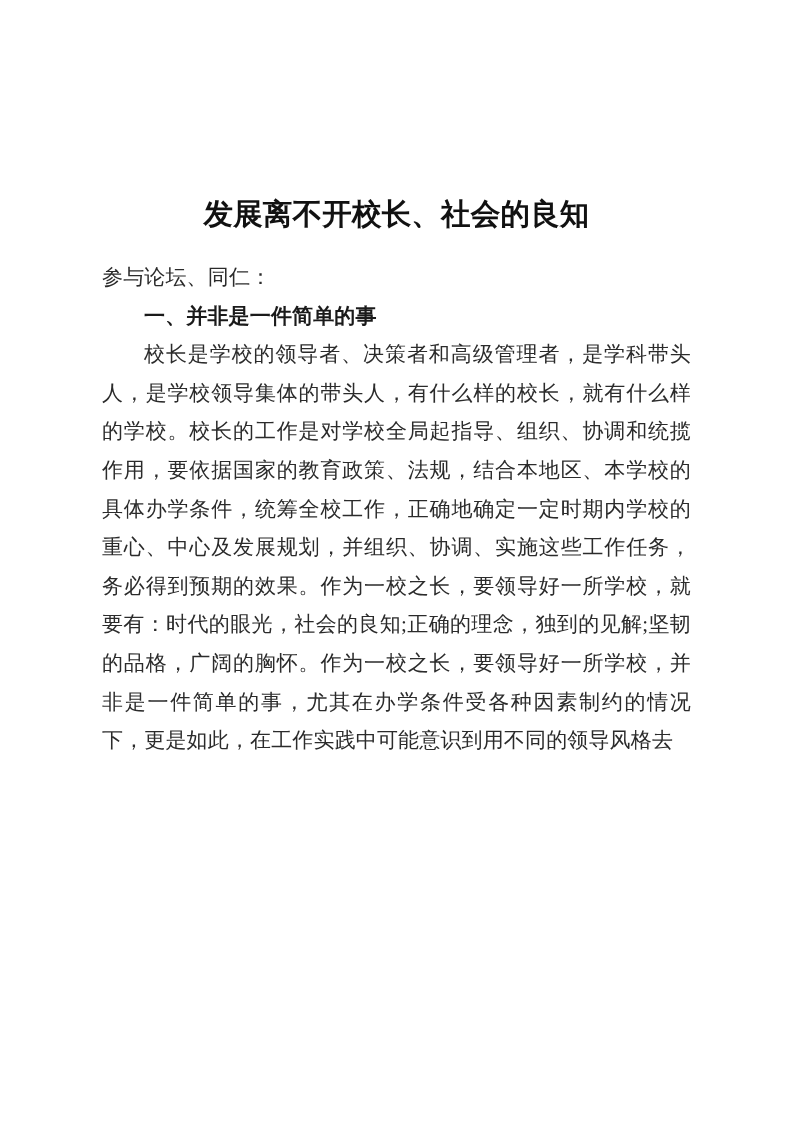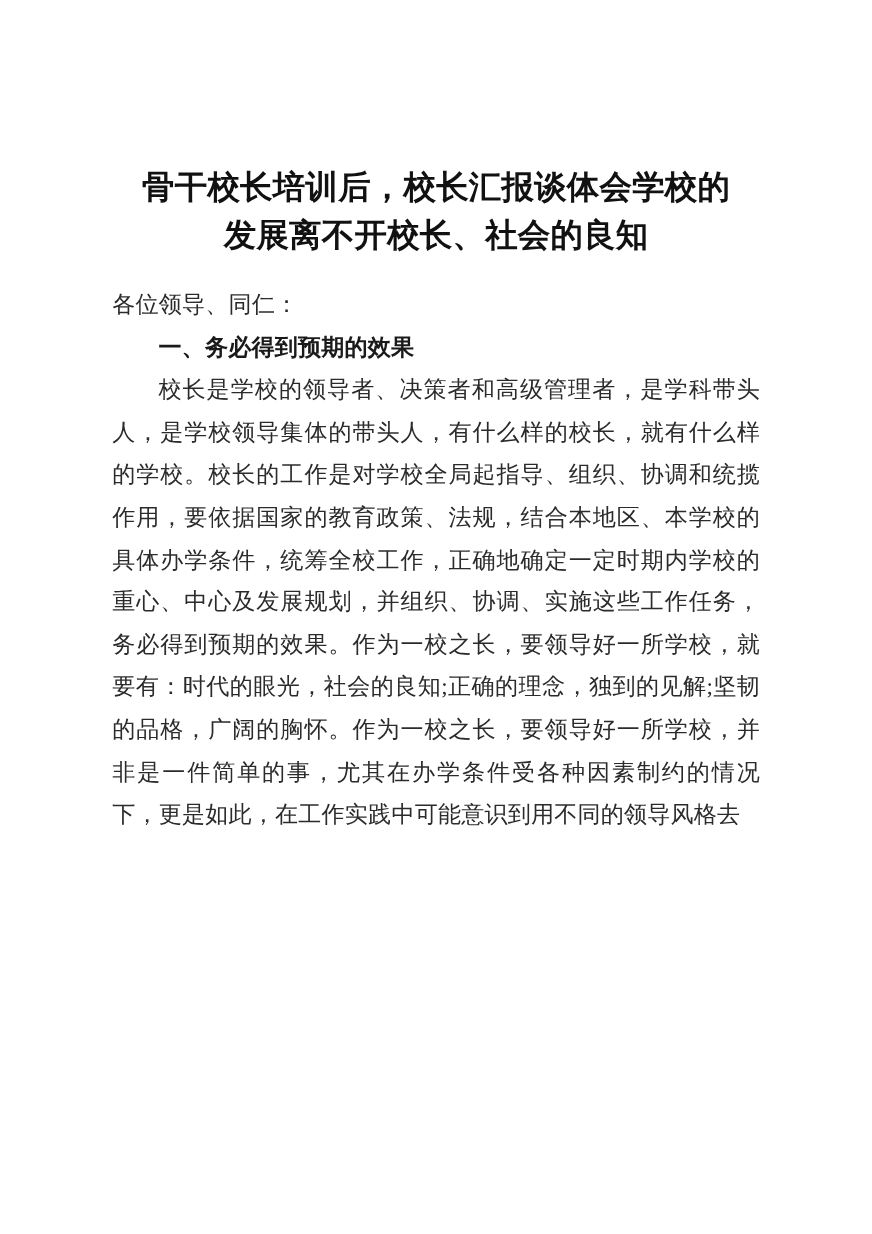--- a/index.html
+++ b/index.html
@@ -78,28 +78,28 @@
     overflow: hidden;
   }
 </style>
 </head>
 <body>
 
 <div class="page">
   <div class="content clip-bottom">
 
     <h1 class="doc-title">
-      <span>骨干校长培训后，校长汇报谈体会学校的</span><br>
+      <br>
       <span>发展离不开校长、社会的良知</span>
     </h1>
 
     <div class="body-block">
 
-      <p class="para">各位领导、同仁：</p>
+      <p class="para">参与论坛、同仁：</p>
 
 
-      <p class="para heading">一、务必得到预期的效果</p>
+      <p class="para heading">一、并非是一件简单的事</p>
 
       <p class="para indent">校长是学校的领导者、决策者和高级管理者，是学科带头人，是学校领导集体的带头人，有什么样的校长，就有什么样的学校。校长的工作是对学校全局起指导、组织、协调和统揽作用，要依据国家的教育政策、法规，结合本地区、本学校的具体办学条件，统筹全校工作，正确地确定一定时期内学校的重心、中心及发展规划，并组织、协调、实施这些工作任务，务必得到预期的效果。作为一校之长，要领导好一所学校，就要有：时代的眼光，社会的良知;正确的理念，独到的见解;坚韧的品格，广阔的胸怀。作为一校之长，要领导好一所学校，并非是一件简单的事，尤其在办学条件受各种因素制约的情况下，更是如此，在工作实践中可能意识到用不同的领导风格去</p>
 
     </div>
   </div>
 </div>
 
 </body></html>

